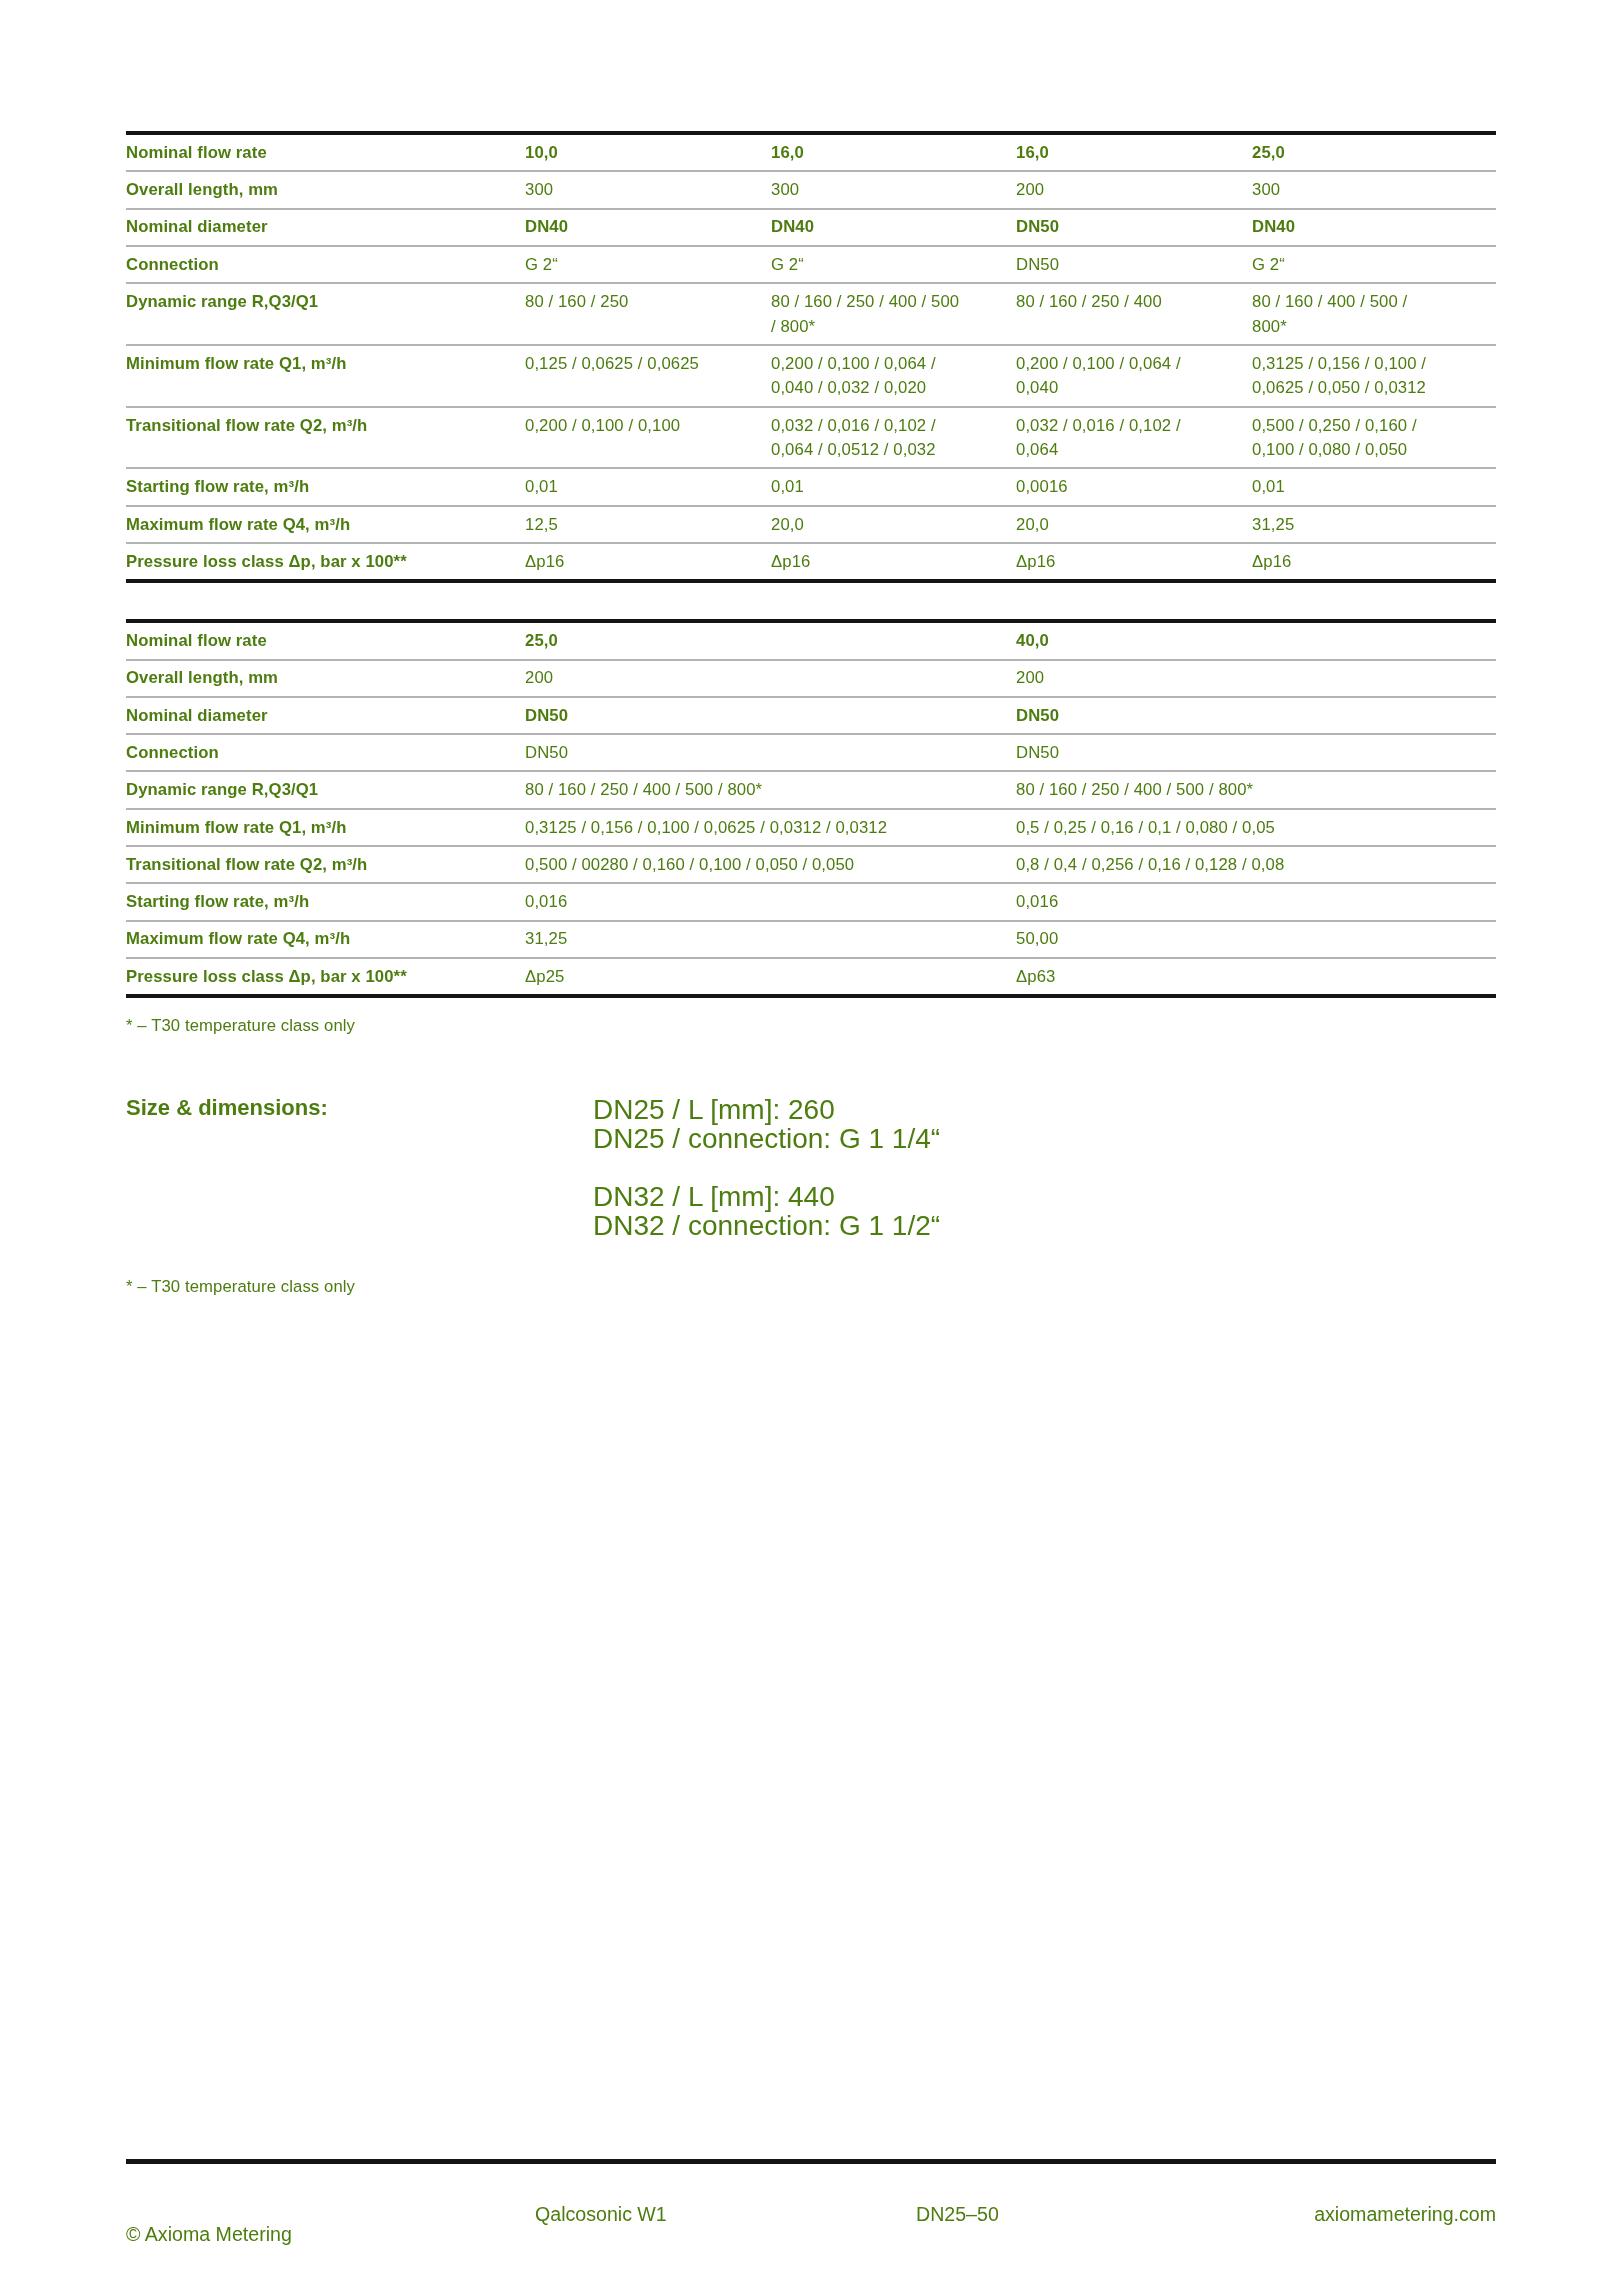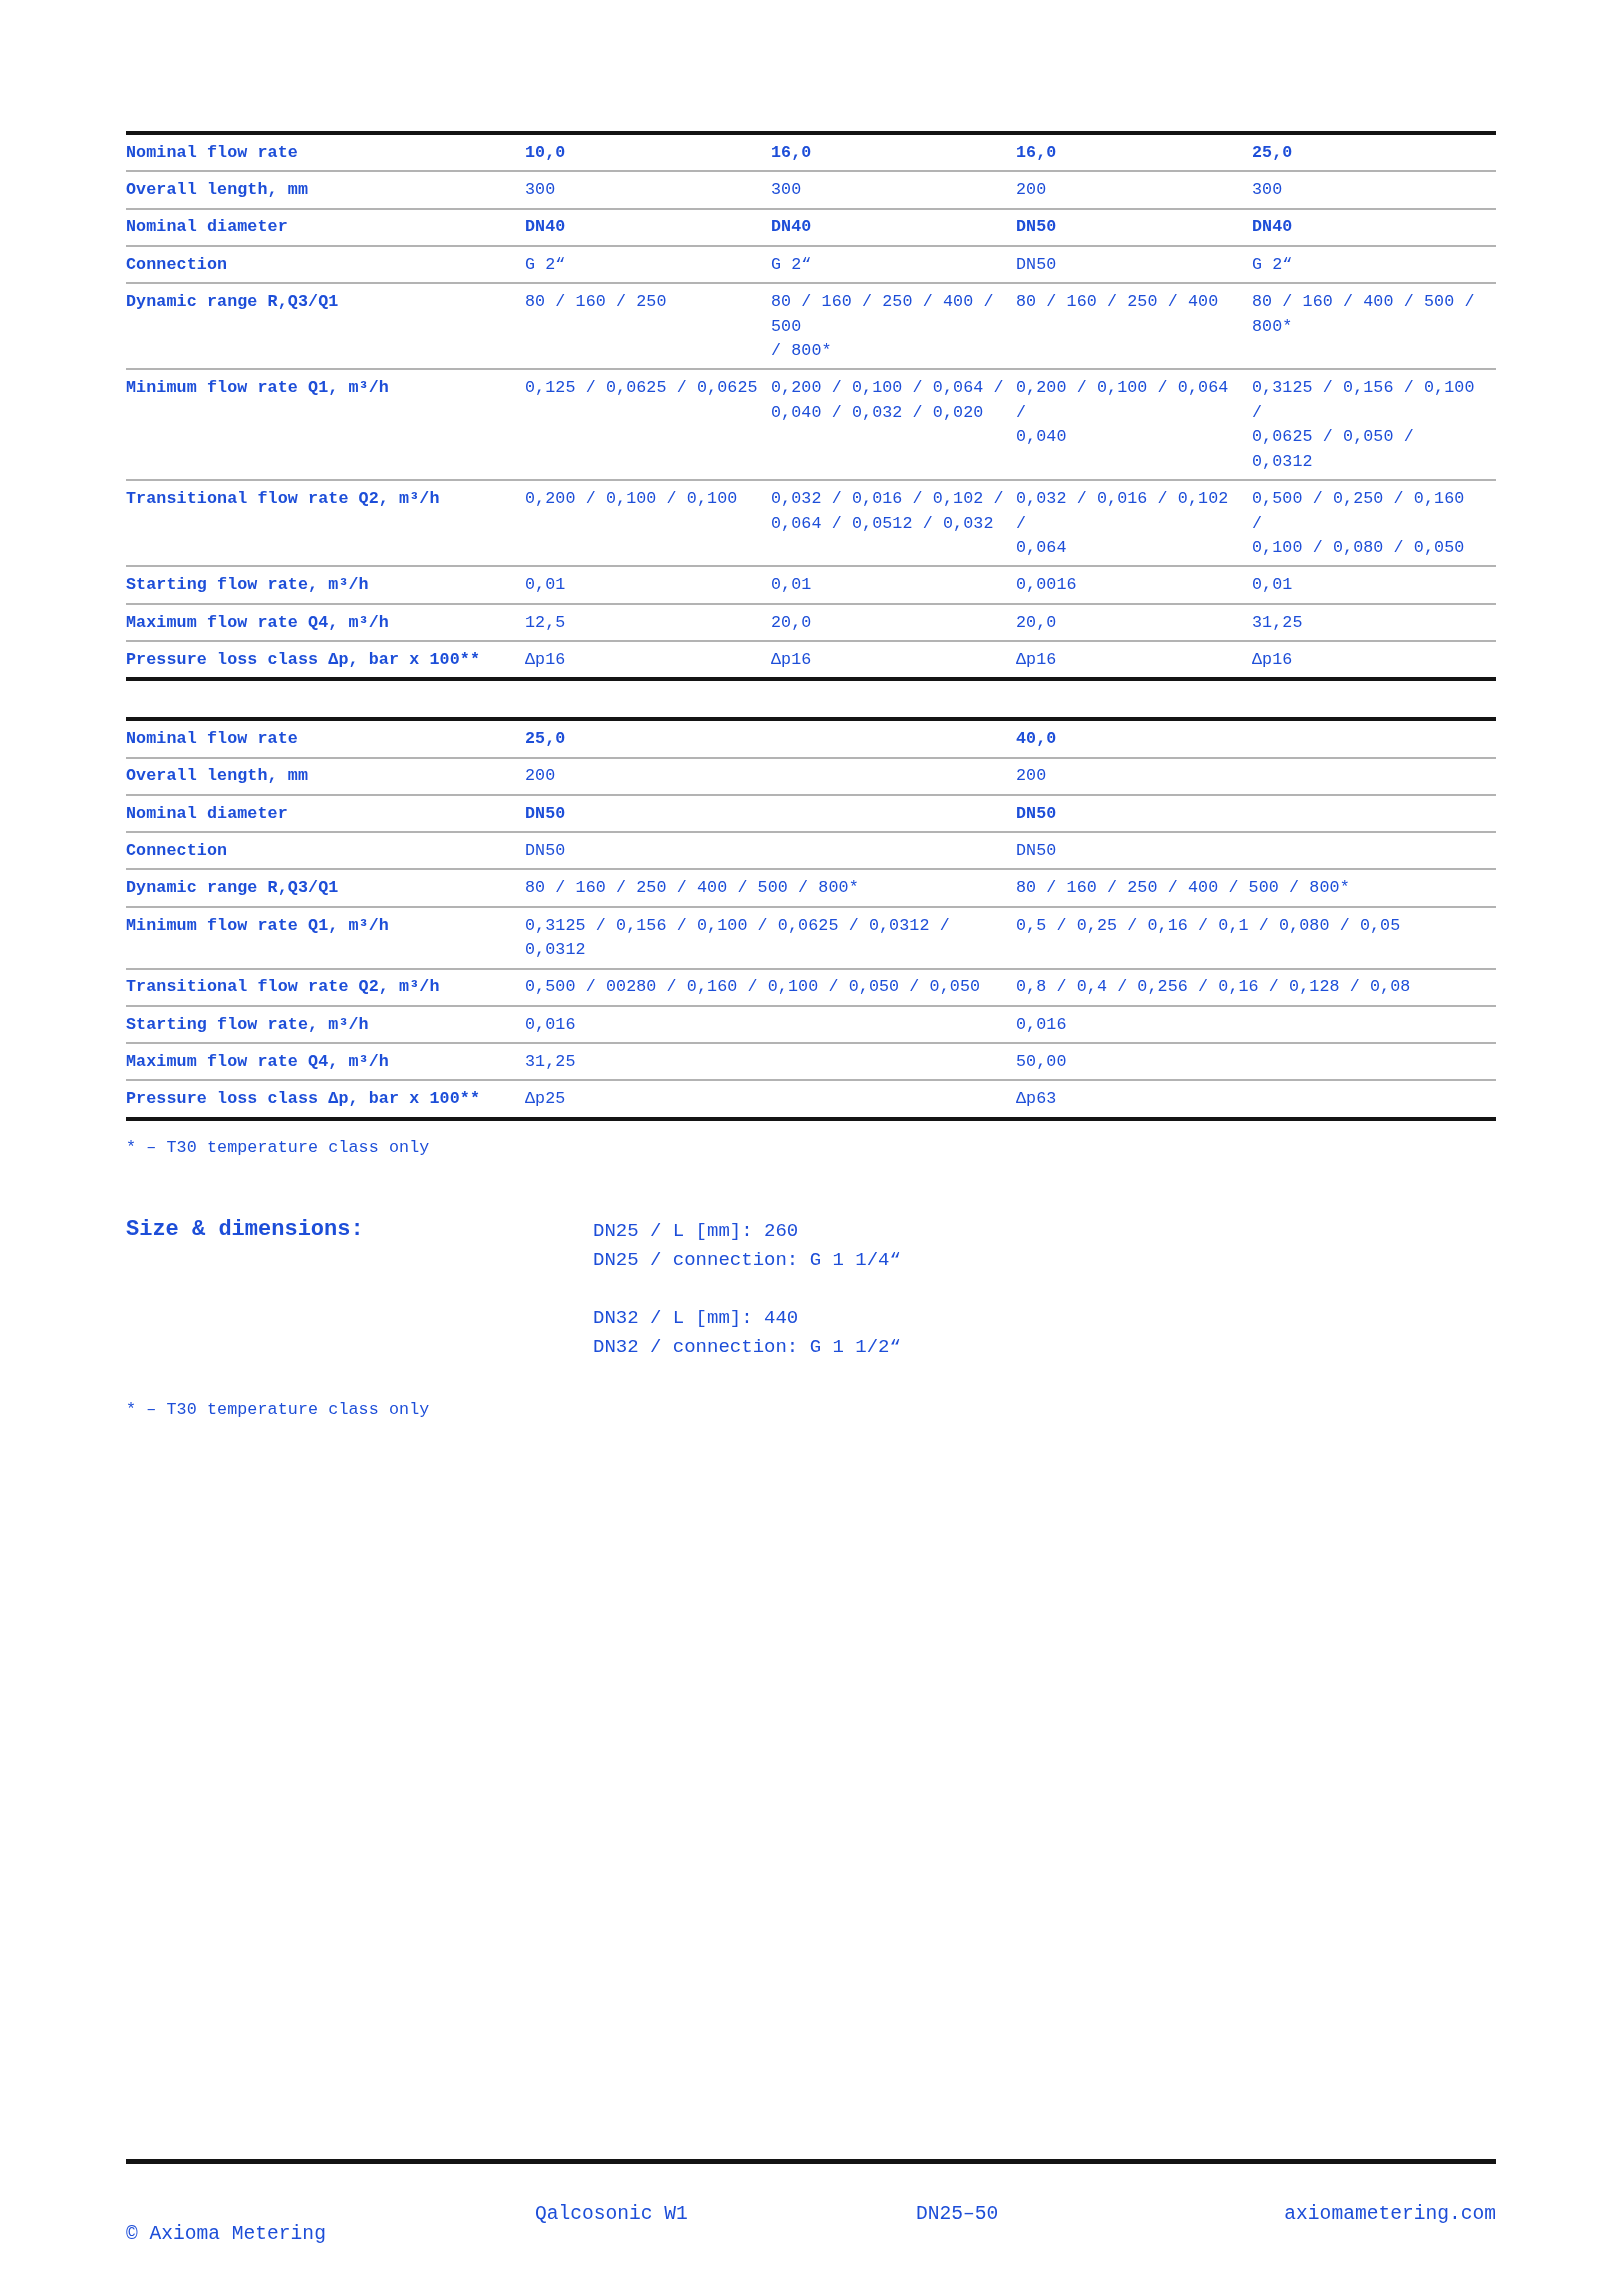--- a/index.html
+++ b/index.html
@@ -1,22 +1,22 @@
 <!DOCTYPE html>
 <html><head>
 <meta charset="utf-8">
 <style>
   html, body { margin: 0; padding: 0; background: #ffffff; }
   .page {
     position: relative;
     width: 1622px;
     height: 2293px;
     background: #ffffff;
-    font-family: Liberation Mono, monospace;
-    color: #1d4ed8;
+    font-family: Liberation Sans, sans-serif;
+    color: #4d7c0f;
     overflow: hidden;
   }
   .content {
     position: absolute;
     left: 126px;
     top: 131px;
     width: 1370px;
   }
   table.spec-table {
     border-collapse: collapse;
@@ -54,21 +54,21 @@
     margin-top: 54px;
     position: relative;
     min-height: 152px;
   }
   .size-heading {
     position: absolute;
     left: 0; top: 0;
     font-size: 22px;
     font-weight: 700;
   }
-  .size-col { position: absolute; top: 0; font-size: 19px; line-height: 29px; }
+  .size-col { position: absolute; top: 0; font-size: 28px; line-height: 29px; }
   .size-col-1 { left: 467px; }
   .size-col-2 { left: 926px; }
   .size-group { margin-bottom: 29px; }
   .size-footnote { margin-top: 25.5px; font-size: 16.7px; }
   .footer-line {
     position: absolute;
     left: 126px;
     top: 2159px;
     width: 1370px;
     height: 4.9px;

